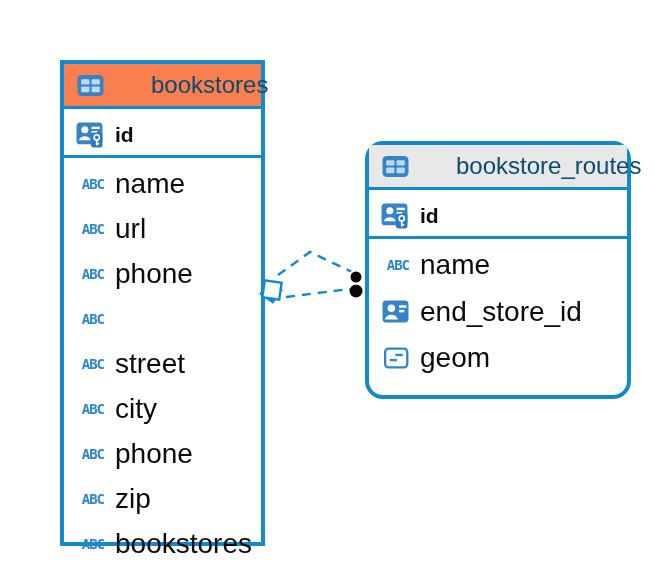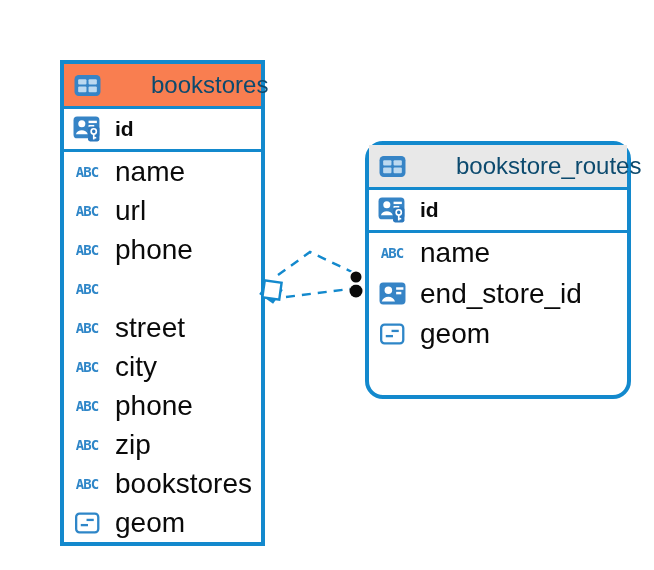--- a/index.html
+++ b/index.html
@@ -3,24 +3,24 @@
 <meta charset="utf-8">
 <style>
   html,body{margin:0;padding:0;background:#fff;}
   .canvas{position:relative;width:654px;height:570px;background:#fff;overflow:hidden;
           font-family:"Liberation Sans", sans-serif;}
   .table{position:absolute;border:4px solid #1389cd;background:#fff;box-sizing:border-box;z-index:1;}
   #t0{left:60px;top:60px;width:205px;height:486px;}
   #t1{left:365px;top:141px;width:266px;height:258px;border-radius:18px;}
   .hdr{height:42px;display:flex;align-items:center;padding-left:6px;gap:11px;
        border-bottom:3px solid #1389cd;box-sizing:content-box;}
-  .row{height:39px;display:flex;align-items:center;padding-left:6px;gap:11px;}
+  .row{height:39px;display:flex;align-items:center;padding-left:6px;gap:11px;margin-top:6px;}
   #t1 .fields .row{height:40.5px;}
   .row.pk{height:40px;border-bottom:3px solid #1389cd;}
-  .ic{flex:0 0 34px;width:34px;display:flex;align-items:center;justify-content:center;}
+  .ic{flex:0 0 34px;width:34px;display:flex;align-items:center;justify-content:flex-end;}
   .ic svg{display:block;}
   .ttl{font-size:24px;color:#0c4a6e;white-space:nowrap;margin-left:36px;}
   .lbl{font-size:28px;color:#0a0a0a;white-space:nowrap;}
   .pklbl{font-weight:bold;font-size:21px;}
   .abc{font-family:"DejaVu Sans Mono", monospace;font-weight:bold;font-size:14px;
        letter-spacing:-1px;color:#2e86c8;line-height:1;}
   .conn{position:absolute;left:0;top:0;z-index:2;pointer-events:none;}
   .dash{fill:none;stroke:#1389cd;stroke-width:2.4;stroke-dasharray:9 7;}
 </style>
 </head>

